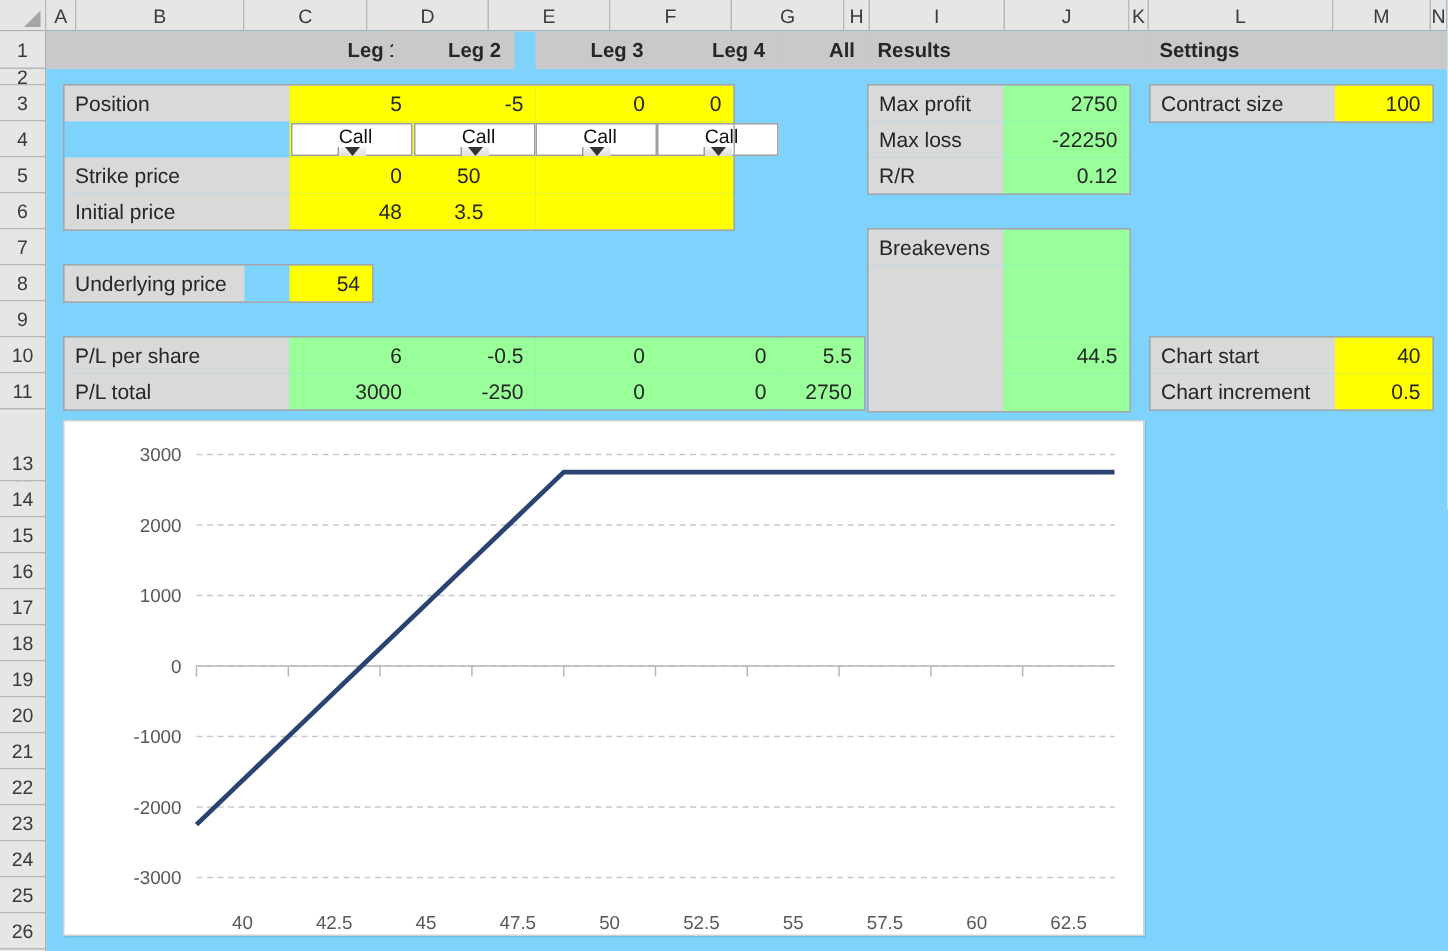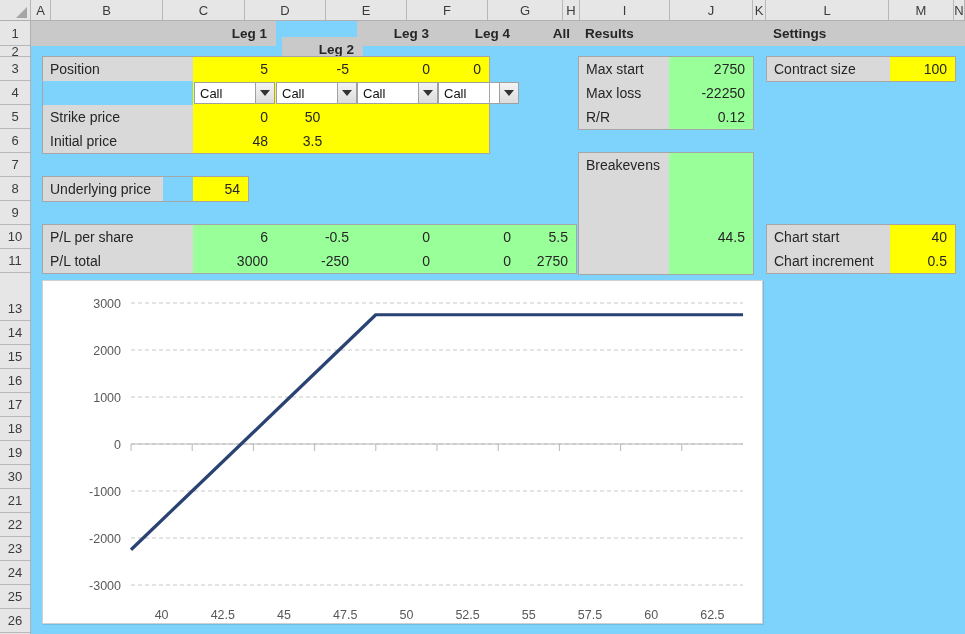--- a/index.html
+++ b/index.html
@@ -95,20 +95,21 @@
   .panel-border { position: absolute; border: 1px solid #a6a6a6; pointer-events: none; }
 
   
   .dd {
     position: absolute; height: 22px;
     background: #ffffff;
     border: 1px solid #a0a0a0;
     display: flex; align-items: center;
     font-size: 13px; color: #111;
     font-family: "Liberation Sans", sans-serif;
+    flex-direction: column;
   }
   .dd-text { padding-left: 5px; flex: 1; }
   .dd-btn {
     width: 19px; height: 20px;
     background: linear-gradient(#f4f4f4,#dcdcdc);
     border-left: 1px solid #a0a0a0;
     display: flex; align-items: center; justify-content: center;
   }
   .dd-arrow {
     width: 0; height: 0;
@@ -171,33 +172,33 @@
     <div class="rowh" style="top:204px; height:24px;">10</div>
     <div class="rowh" style="top:228px; height:24px;">11</div>
     <div class="rowh" style="top:252px; height:24px;margin-top:40px;">12</div>
     <div class="rowh" style="top:276px; height:24px;">13</div>
     <div class="rowh" style="top:300px; height:24px;">14</div>
     <div class="rowh" style="top:324px; height:24px;">15</div>
     <div class="rowh" style="top:348px; height:24px;">16</div>
     <div class="rowh" style="top:372px; height:24px;">17</div>
     <div class="rowh" style="top:396px; height:24px;">18</div>
     <div class="rowh" style="top:420px; height:24px;">19</div>
-    <div class="rowh" style="top:444px; height:24px;">30</div>
+    <div class="rowh" style="top:444px; height:24px;">20</div>
     <div class="rowh" style="top:468px; height:24px;text-align:right;">21</div>
     <div class="rowh" style="top:492px; height:24px;">22</div>
     <div class="rowh" style="top:516px; height:24px;">23</div>
     <div class="rowh" style="top:540px; height:24px;">24</div>
     <div class="rowh" style="top:564px; height:24px;">25</div>
     <div class="rowh" style="top:588px; height:24px;">26</div>
   </div>
 
   <div id="grid">
 
     <div class="banner right" style="left:0px;   top:0; width:245px;">Leg 1</div>
-    <div class="banner right" style="left:251px; top:0; width:81px;margin-top:16px;">Leg 2</div>
+    <div class="banner right" style="left:231px; top:0; width:81px;">Leg 2</div>
     <div class="banner right" style="left:326px; top:0; width:81px;">Leg 3</div>
     <div class="banner right" style="left:407px; top:0; width:81px;">Leg 4</div>
     <div class="banner right" style="left:488px; top:0; width:60px;">All</div>
     <div class="banner left" style="left:736px; top:0; width:198px;">Settings</div>
     <div class="banner left" style="left:548px; top:0; width:188px;">Results</div>
 
     <div class="cell lbl" style="left:12px; top:36px; width:150px; height:24px;">Position</div>
     <div class="cell yel" style="left:162px; top:36px; width:83px; height:24px;">5</div>
     <div class="cell yel" style="left:245px; top:36px; width:81px; height:24px;">-5</div>
     <div class="cell yel" style="left:326px; top:36px; width:81px; height:24px;">0</div>
@@ -257,21 +258,21 @@
 
     <div class="cell lbl" style="left:12px; top:228px; width:150px; height:24px;">P/L total</div>
     <div class="cell grn" style="left:162px; top:228px; width:83px; height:24px;">3000</div>
     <div class="cell grn" style="left:245px; top:228px; width:81px; height:24px;">-250</div>
     <div class="cell grn" style="left:326px; top:228px; width:81px; height:24px;">0</div>
     <div class="cell grn" style="left:407px; top:228px; width:81px; height:24px;">0</div>
     <div class="cell grn" style="left:488px; top:228px; width:57px; height:24px;">2750</div>
 
     <div class="panel-border" style="left:11px; top:203px; width:535px; height:50px;"></div>
 
-    <div class="cell lbl" style="left:548px; top:36px; width:90px; height:24px;">Max start</div>
+    <div class="cell lbl" style="left:548px; top:36px; width:90px; height:24px;">Max profit</div>
     <div class="cell grn" style="left:638px; top:36px; width:84px; height:24px;">2750</div>
 
     <div class="cell lbl" style="left:548px; top:60px; width:90px; height:24px;">Max loss</div>
     <div class="cell grn" style="left:638px; top:60px; width:84px; height:24px;">-22250</div>
 
     <div class="cell lbl" style="left:548px; top:84px; width:90px; height:24px;">R/R</div>
     <div class="cell grn" style="left:638px; top:84px; width:84px; height:24px;">0.12</div>
 
     <div class="panel-border" style="left:547px; top:35px; width:176px; height:74px;"></div>
 

